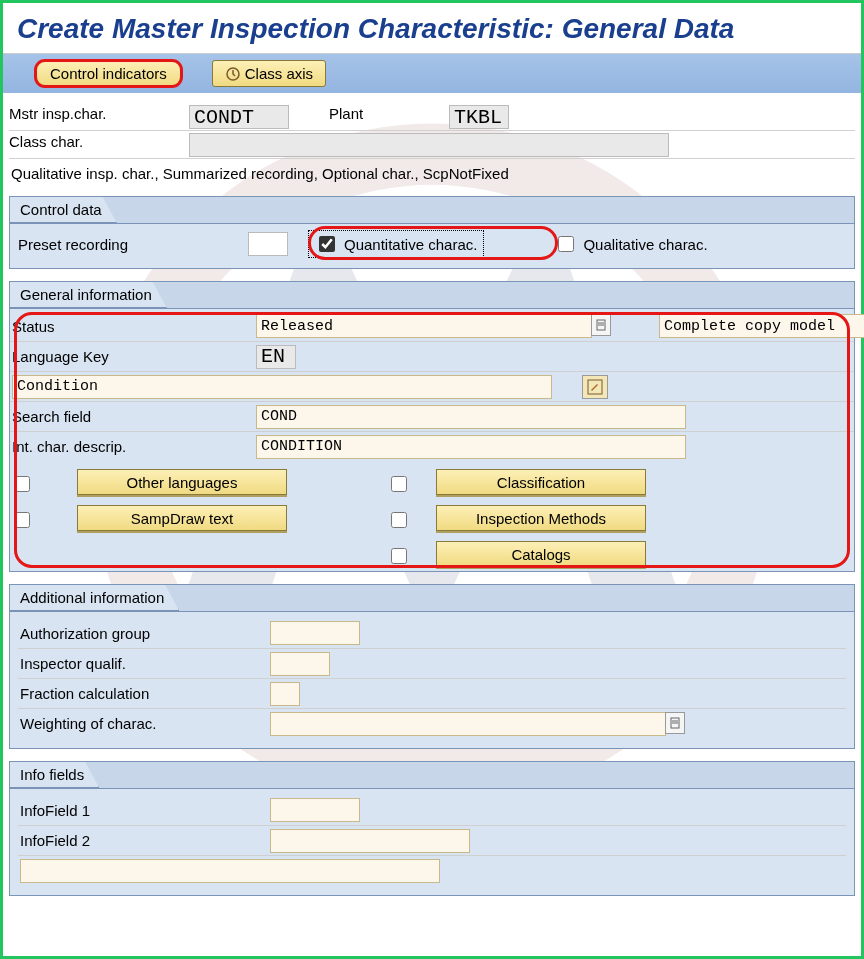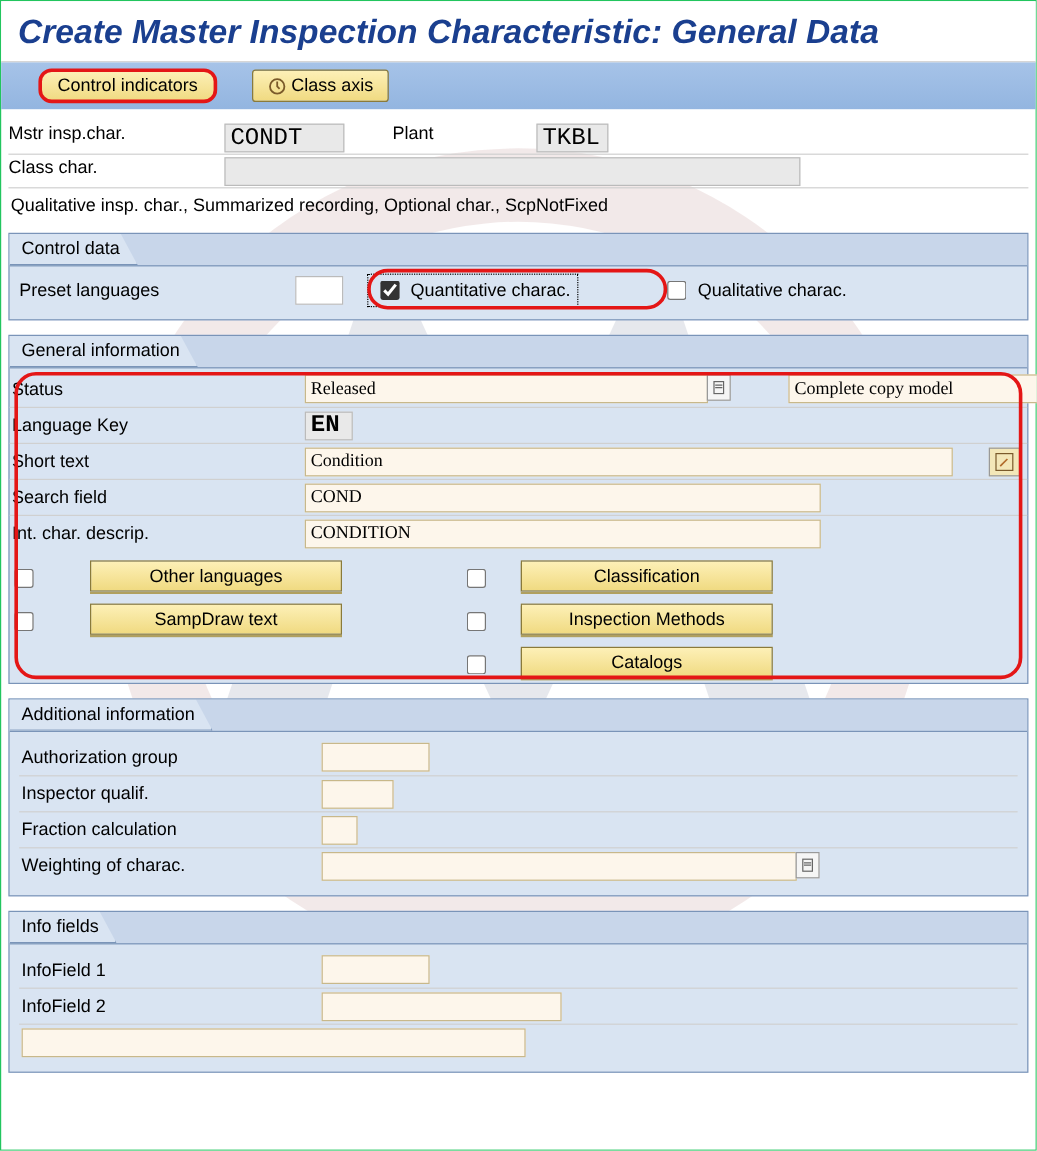--- a/index.html
+++ b/index.html
@@ -1,18 +1,18 @@
 <!DOCTYPE html>
 <html><head>
 <meta charset="utf-8">
 <style>
   * { box-sizing: border-box; font-family: Arial, Helvetica, sans-serif; }
   body { margin: 0; padding: 0; background: #fff; }
   .app {
-    width: 864px; height: 959px; border: 1px solid #22c55e; position: relative;
+    width: 864px; height: 959px; border: 3px solid #22c55e; position: relative;
     background: #fff;
   }
   .watermark {
     position: absolute; top: 50%; left: 50%;
     width: 720px; height: 720px; transform: translate(-50%, -52%);
     opacity: 0.10; z-index: 0; pointer-events: none;
   }
   .page-title {
     color: #1a3f8f; font-size: 28px; font-weight: bold; font-style: italic;
     padding: 10px 14px 8px 14px; border-bottom: 1px solid #ccc;
@@ -40,21 +40,21 @@
   .row-border { border-bottom: 1px solid #d0d0d0; }
   .lbl { font-size: 15px; color: #000; }
   .w180 { width: 180px; flex-shrink: 0; }
   .w220 { width: 220px; flex-shrink: 0; }
   .input-ro {
     background: #e9e9e9; border: 1px solid #bbb; height: 24px;
     padding: 2px 4px; font-size: 20px; font-family: 'Courier New', monospace;
   }
   .input-ed {
     background: #fdf6eb; border: 1px solid #c8b88a; height: 24px;
-    padding: 2px 4px; font-size: 15px; font-family: Liberation Serif, serif;
+    padding: 2px 4px; font-size: 15px; font-family: Liberation Mono, monospace;
   }
   .input-white {
     background: #fff; border: 1px solid #bbb; height: 24px;
     padding: 2px 4px; font-size: 15px; font-family: 'Courier New', monospace;
   }
   .subtitle { font-size: 15px; padding: 4px 2px 8px 2px; }
   .groupbox {
     background: #d9e4f2; border: 1px solid #7a94b8; margin: 6px 0 12px 0;
     position: relative;
   }
@@ -134,21 +134,21 @@
     </div>
     <div class="row row-border">
       <span class="lbl w180">Class char.</span>
       <input class="input-ro" style="width: 480px;" readonly="" value="">
     </div>
     <div class="subtitle">Qualitative insp. char., Summarized recording, Optional char., ScpNotFixed</div>
 
     <div class="groupbox">
       <div class="tab-wrapper"><span class="tab-label">Control data</span></div>
       <div class="group-inner" style="display:flex; align-items:center; gap:20px; position:relative;">
-        <span class="lbl" style="width:210px">Preset languages</span>
+        <span class="lbl" style="width:210px">Preset recording</span>
         <input class="input-white" style="width: 40px;" value="">
         <span class="chk-frame">
           <input type="checkbox" class="chk" checked="" style="">
           <span class="lbl">Quantitative charac.</span>
         </span>
         <span style="width:30px"></span>
         <span style="display:inline-flex; align-items:center; gap:6px;">
           <input type="checkbox" class="chk" style="">
           <span class="lbl">Qualitative charac.</span>
         </span>
@@ -178,24 +178,23 @@
               <svg width="10" height="12" viewBox="0 0 10 12">
                   <rect x="1" y="1" width="8" height="10" fill="none" stroke="#666"></rect>
                   <line x1="2" y1="4" x2="8" y2="4" stroke="#666"></line>
                   <line x1="2" y1="6" x2="8" y2="6" stroke="#666"></line>
                 </svg>
             </span>
           </div>
         </div>
         <div class="gi-row">
           <span class="lbl w220">Language Key</span>
-          <input class="input-ro" style="width: 40px; font-weight: bold;" readonly="" value="EN">
-        </div>
-        <div class="gi-row">
-          <span class="lbl w220">Short text</span>
+          <input class="input-ro" style="width: 40px;" readonly="" value="EN">
+        </div>
+        <div class="gi-row">
           <input class="input-ed" style="width: 540px;" value="Condition">
           <span class="icon-edit">
             <svg width="16" height="16" viewBox="0 0 16 16">
               <rect x="1" y="1" width="14" height="14" fill="none" stroke="#7a5a2a"></rect>
               <path d="M4 11 L10 5 L11 6 L5 12 Z" fill="#b06a2a"></path>
             </svg>
           </span>
         </div>
         <div class="gi-row">
           <span class="lbl w220">Search field</span>

